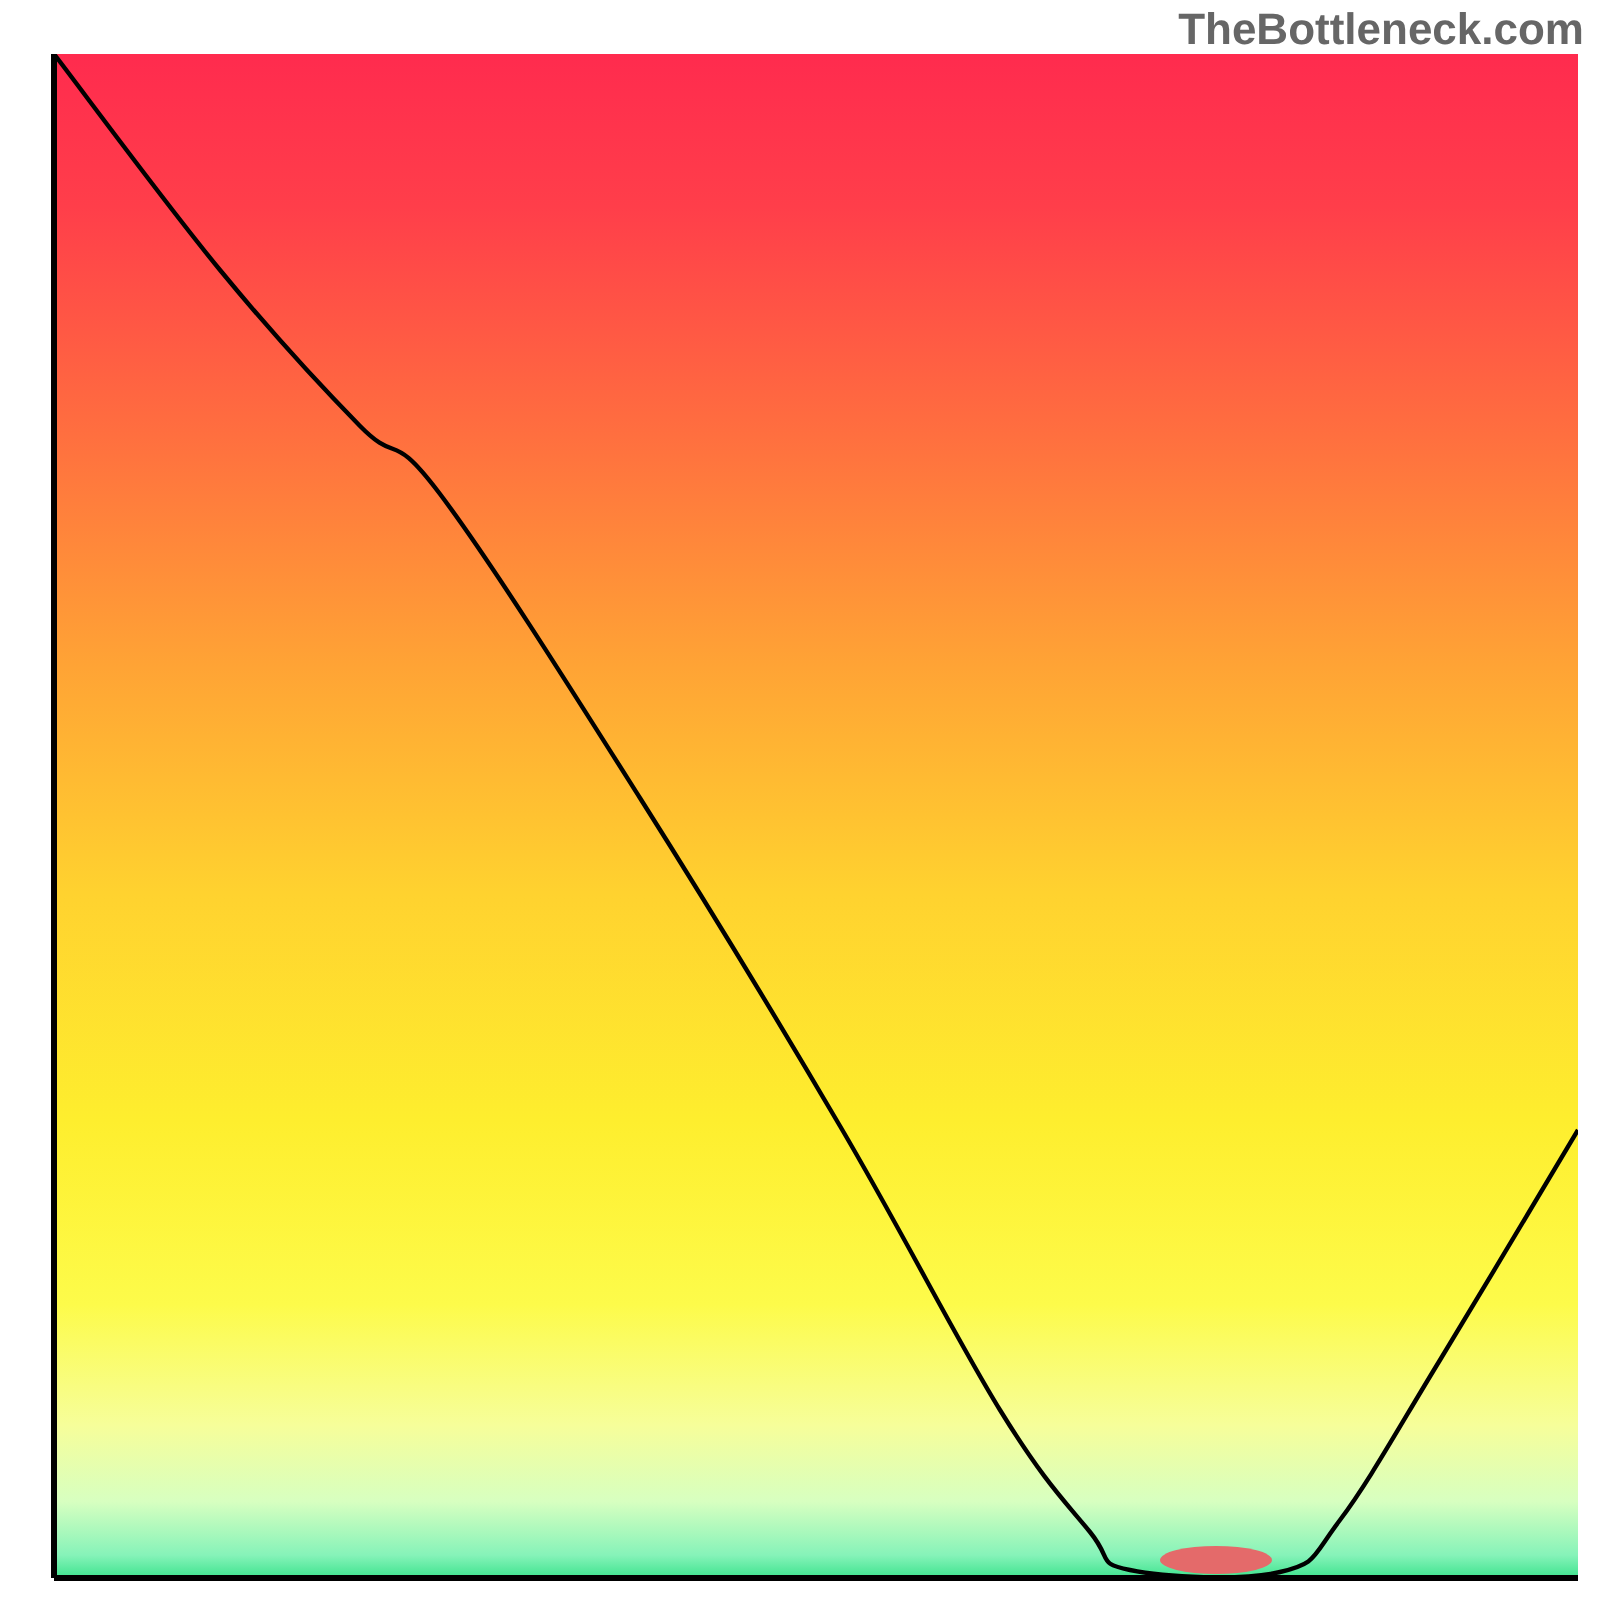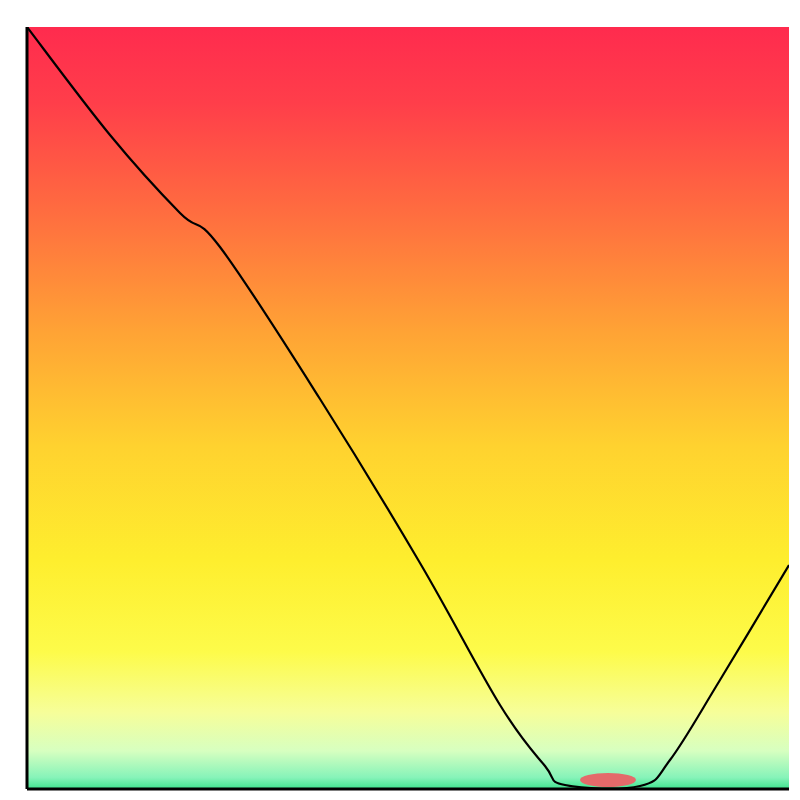--- a/index.html
+++ b/index.html
@@ -29,20 +29,21 @@
     left: 0;
     top: 0;
     width: 800px;
     height: 800px;
   }
 </style>
 </head>
 <body>
 
 <div class="container">
+  <div class="watermark">TheBottleneck.com</div>
 
   <svg class="plot" viewBox="0 0 800 800">
     <defs>
       <linearGradient id="bg-grad" x1="0" y1="0" x2="0" y2="1">
           <stop offset="0%" stop-color="#ff2b4e"></stop>
           <stop offset="10%" stop-color="#ff3e4a"></stop>
           <stop offset="25%" stop-color="#ff6f3f"></stop>
           <stop offset="40%" stop-color="#ffa335"></stop>
           <stop offset="55.00000000000001%" stop-color="#ffd22f"></stop>
           <stop offset="70%" stop-color="#feee2e"></stop>

